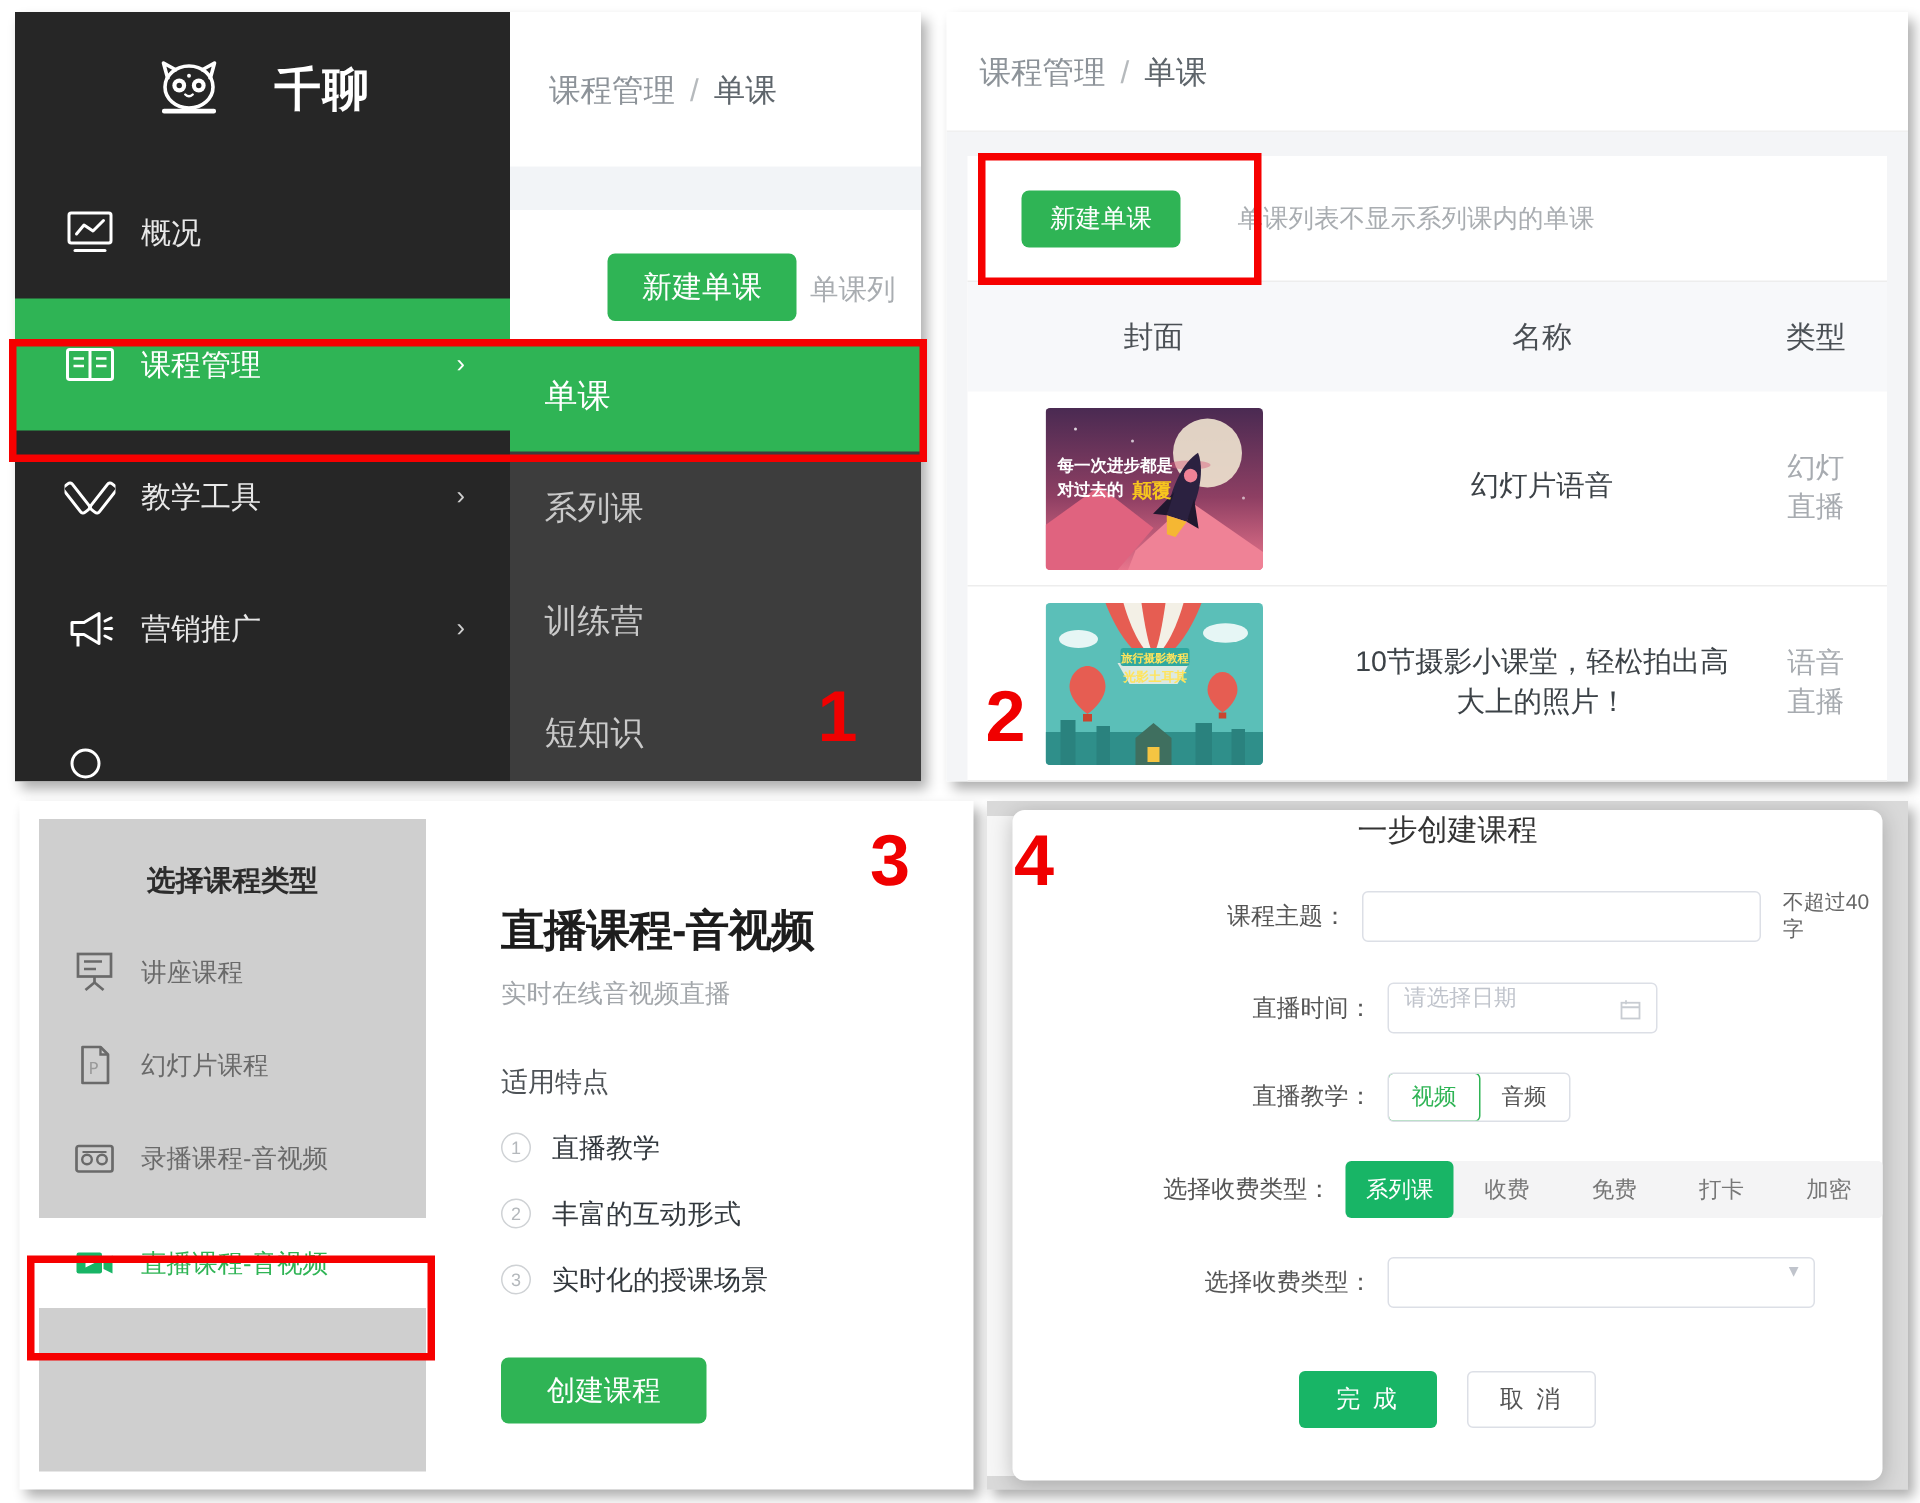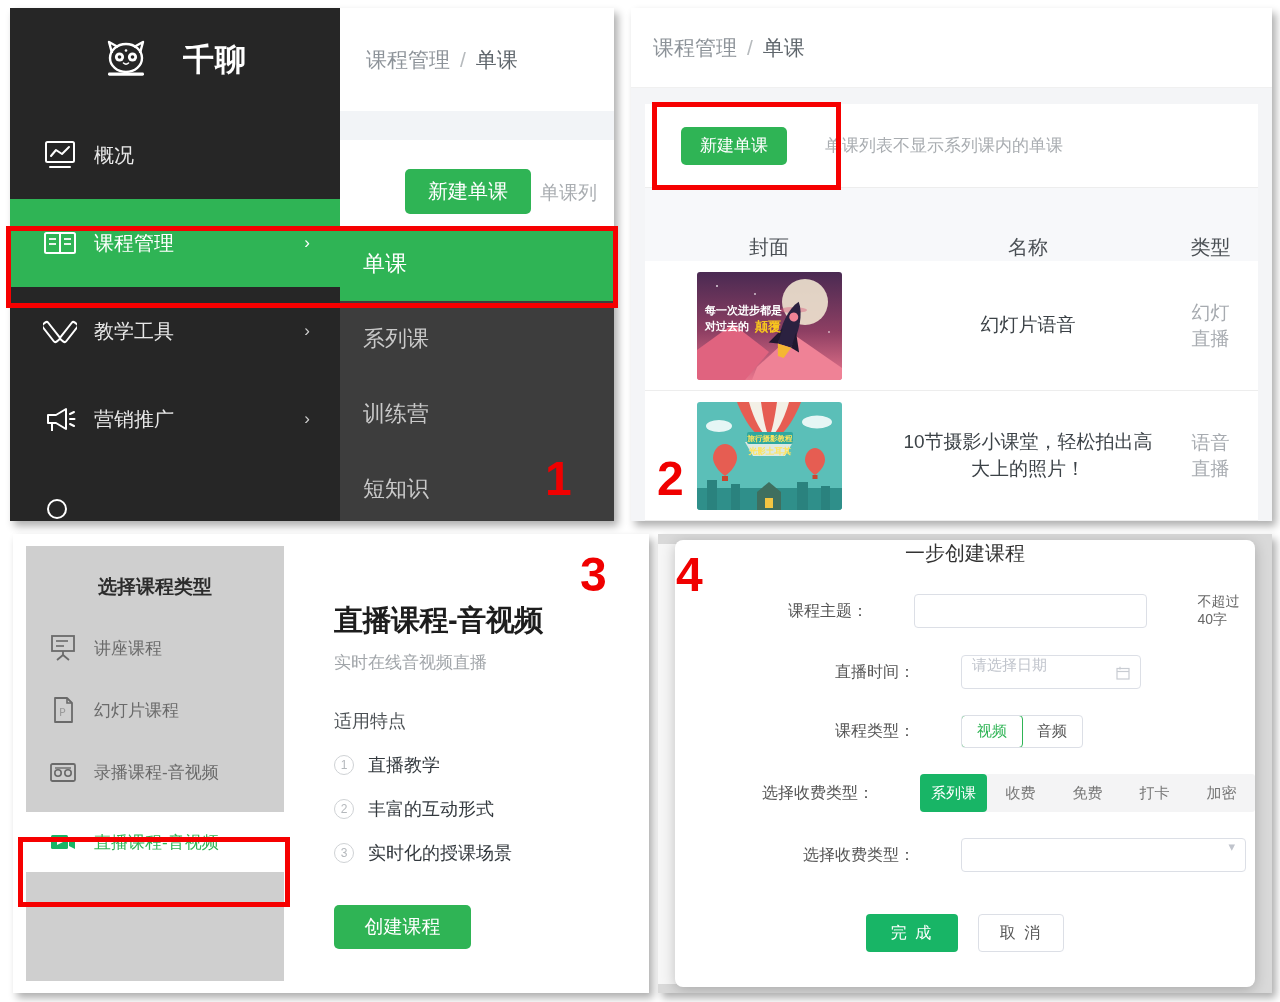--- a/index.html
+++ b/index.html
@@ -67,21 +67,21 @@
   
   #panel2 { left: 631px; top: 8px; width: 641px; height: 513px; background: #fff; }
   .p2-topbar { height: 80px; background: #fff; display: flex; align-items: center; padding-left: 22px; border-bottom:1px solid #f0f0f0;}
   .p2-body { background: #f4f5f7; height: 433px; padding: 16px 14px 0 14px; }
   .p2-card { background: #fff; height: 100%; }
   .p2-toolbar { height: 83px; display: flex; align-items: center; padding-left: 36px; }
   .p2-newbtn { width: 106px; height: 38px; font-size: 17px; }
   .p2-hint { margin-left: 38px; color: #a9adb1; font-size: 17px; }
   .p2-table { border-top: 1px solid #ededed; }
   .thead {
-    display: flex; background: #f7f8fa; height: 73px; align-items: flex-end;
+    display: flex; background: #f7f8fa; height: 73px; align-items: center;
     color: #4a4f54; font-size: 20px;
   }
   .th-cover { width: 248px; text-align: center; }
   .th-name  { width: 270px; text-align: center; }
   .th-type  { width: 95px;  text-align: center; }
   .trow { display: flex; align-items: center; height: 130px; border-bottom: 1px solid #ededed; }
   .td-cover { width: 248px; display: flex; justify-content: center; }
   .td-name  { width: 270px; text-align: center; color: #3c4247; font-size: 19px; line-height: 1.4; padding: 0 6px;}
   .td-type  { width: 95px;  text-align: center; color: #a7abb0; font-size: 19px; line-height: 1.35; }
   .thumb { width: 145px; height: 108px; border-radius: 3px; overflow: hidden; position: relative; }
@@ -110,21 +110,21 @@
 
   
   #panel4 { left: 658px; top: 534px; width: 614px; height: 459px; background: #e0e0e0; }
   .p4-back { position:absolute; inset:0; background:#d9d9d9; }
   .p4-back-strip { position:absolute; left:0; top:10px; width:20px; height:440px; background:#f6f6f6; }
   .p4-dialog {
     position: absolute; left: 17px; top: 6px; width: 580px; height: 447px;
     background: #fff; border-radius: 8px; box-shadow: 0 3px 14px rgba(0,0,0,.22);
   }
   .p4-title { text-align: center; font-size: 20px; color: #333; }
-  .frow { display: flex; align-items: center; margin-top: 26px; gap: 36px; }
+  .frow { display: flex; align-items: center; margin-top: 26px; }
   .flabel { width: 250px; text-align: right; font-size: 16px; color: #555; padding-right: 10px; }
   .finput {
     height: 34px; border: 1px solid #dcdfe6; border-radius: 4px; background: #fff;
     font-size: 15px; color: #333; padding: 0 10px; display:flex; 
   }
   .finput.ph { color: #c0c4cc; }
   .fnote { margin-left: 14px; font-size: 14px; color: #666; }
   .seg { display: flex; border: 1px solid #dcdfe6; border-radius: 4px; overflow: hidden; height: 33px; }
   .seg div { padding: 0 15px; display: flex; align-items: center; font-size: 15px; color: #555; cursor: pointer; }
   .seg div.on { color: #2fb455; border: 1px solid #2fb455; border-radius: 4px; margin: -1px; }
@@ -435,21 +435,21 @@
           <span>请选择日期</span>
           <svg width="14" height="14" viewBox="0 0 14 14" style="position:absolute; right:10px; top:10px;">
             <rect x="1" y="2.5" width="12" height="10.5" fill="none" stroke="#c8ccd2" stroke-width="1.2"></rect>
             <line x1="1" y1="5.5" x2="13" y2="5.5" stroke="#c8ccd2" stroke-width="1.2"></line>
             <line x1="4" y1="0.8" x2="4" y2="3.5" stroke="#c8ccd2" stroke-width="1.2"></line>
           </svg>
         </div>
       </div>
 
       <div class="frow">
-        <div class="flabel">课程类型：</div>
+        <div class="flabel">直播教学：</div>
         <div class="seg">
           <div class="on">视频</div>
           <div>音频</div>
         </div>
       </div>
 
       <div class="frow">
         <div class="flabel">选择收费类型：</div>
         <div class="tabbar">
           <div class="on">系列课</div>

